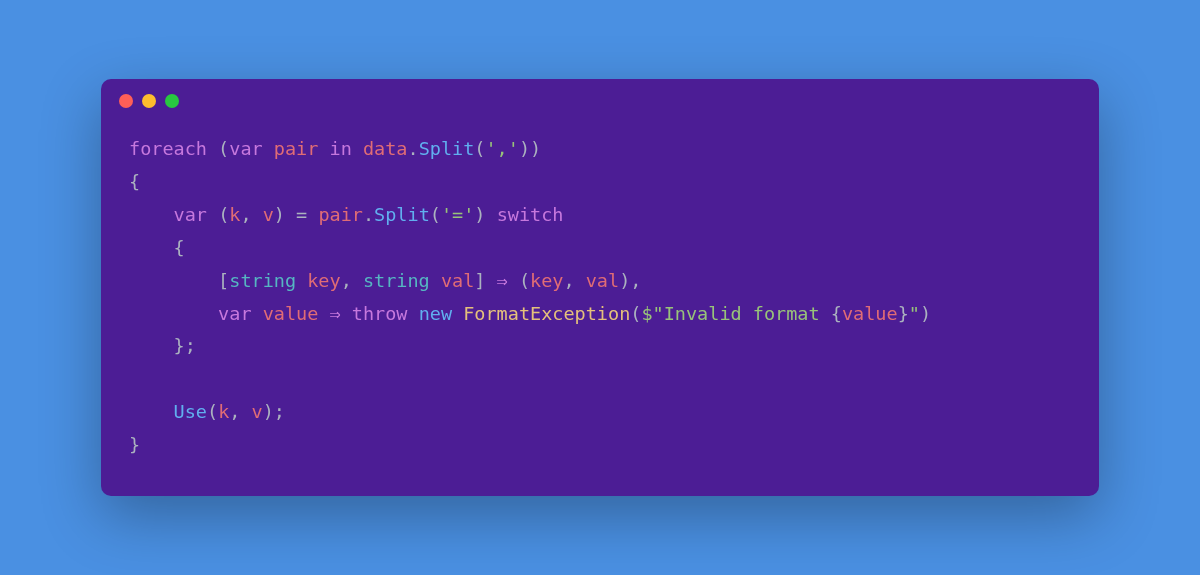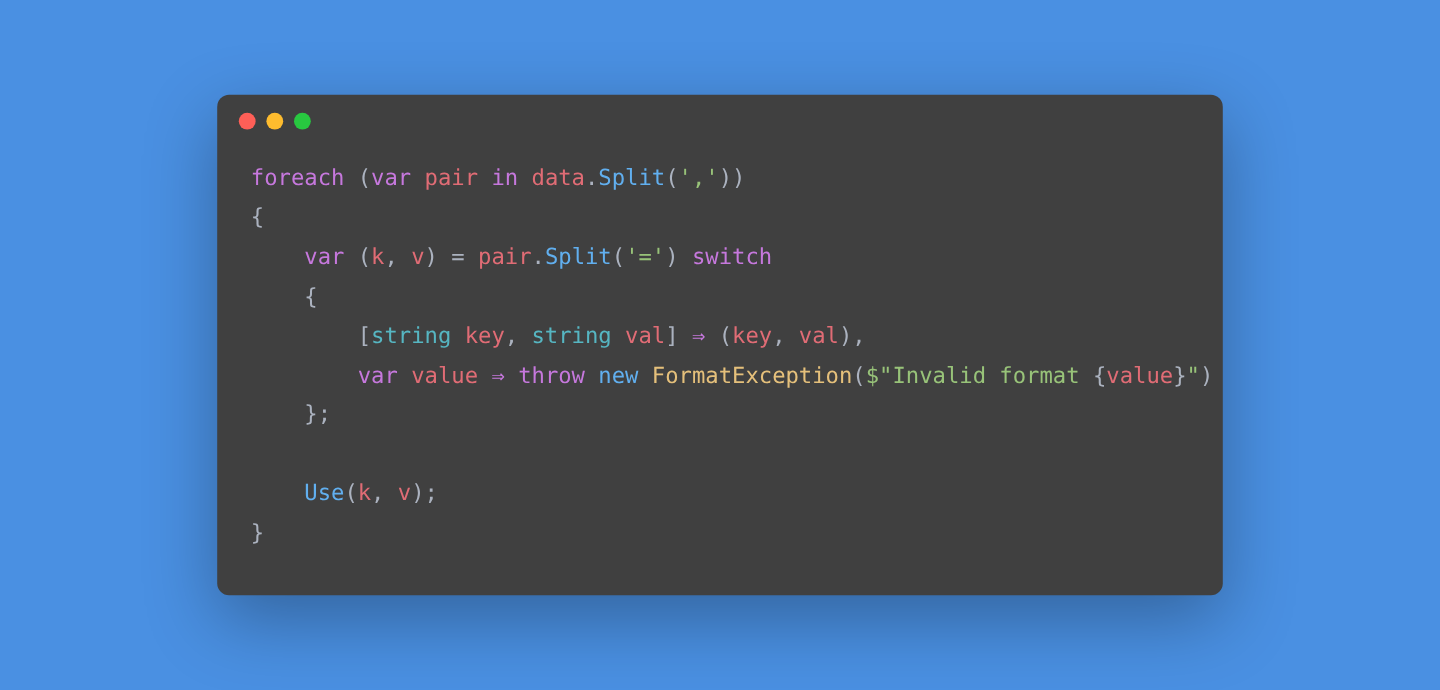--- a/index.html
+++ b/index.html
@@ -10,22 +10,22 @@
     body {
       width: 1200px;
       height: 575px;
       background: #4a90e2;
       display: flex;
       align-items: center;
       justify-content: center;
       font-family: 'SF Mono', 'Monaco', 'Menlo', 'Consolas', monospace;
     }
     .code-window {
-      width: 838px;
-      background: #404040;
+      width: 998px;
+      background: #4c1d95;
       border-radius: 10px;
       overflow: hidden;
       box-shadow: 0 20px 60px rgba(0,0,0,0.3);
     }
     .window-titlebar {
       height: 44px;
       display: flex;
       align-items: center;
       padding-left: 18px;
       gap: 9px;

